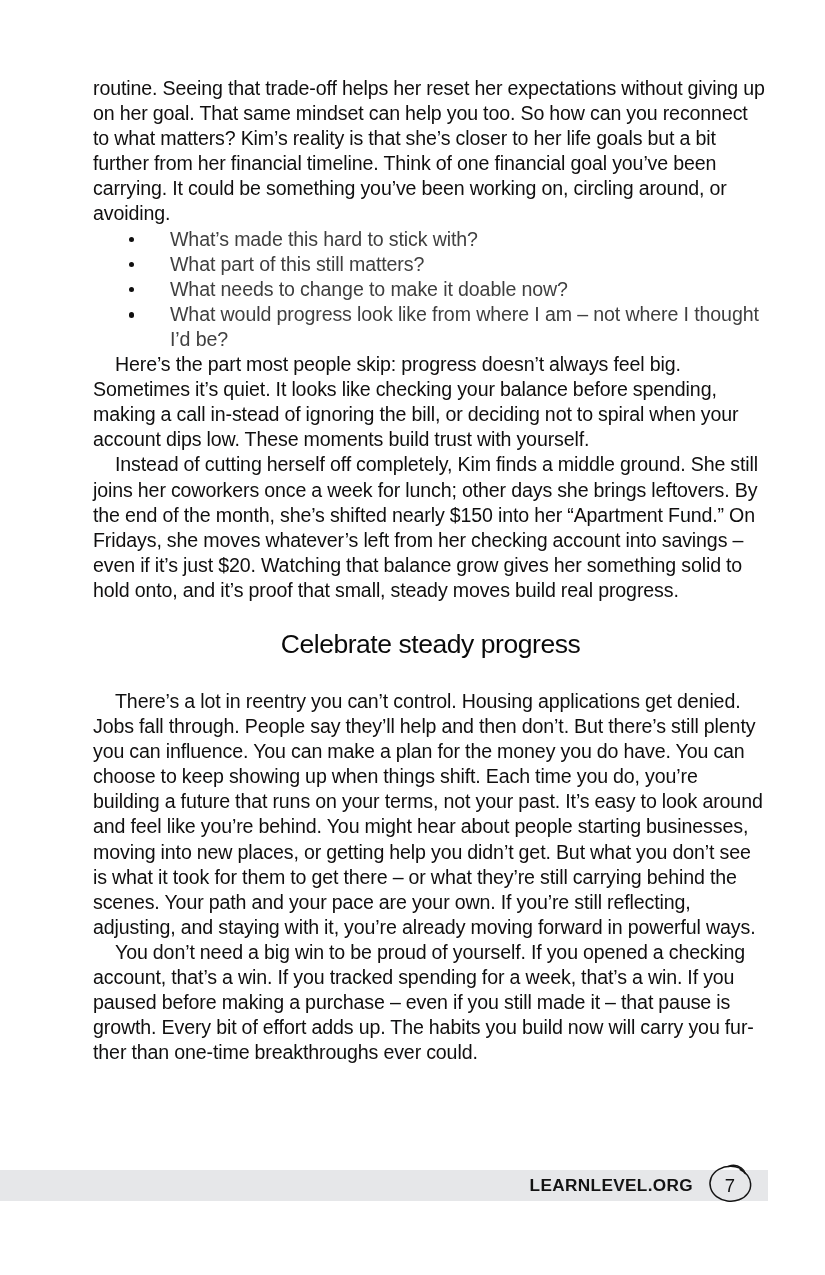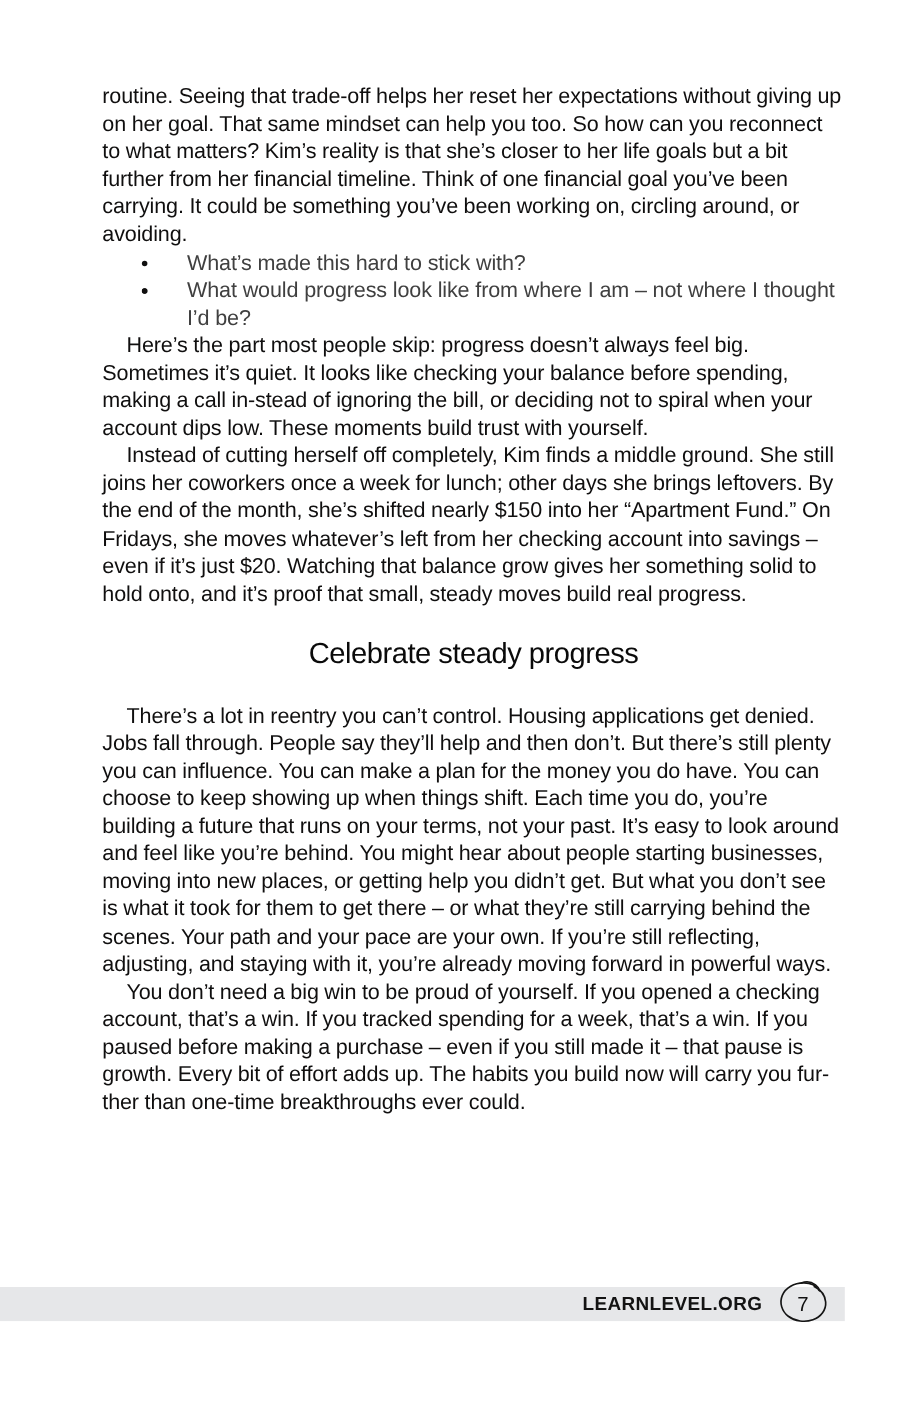--- a/index.html
+++ b/index.html
@@ -146,20 +146,25 @@
 
     <p class="body">routine. Seeing that trade-off helps her reset her expectations without giving up on her goal. That same mindset can help you too. So how can you reconnect to what matters? Kim’s reality is that she’s closer to her life goals but a bit further from her financial timeline. Think of one financial goal you’ve been carrying. It could be something you’ve been working on, circling around, or avoiding.</p>
 
     <ul class="bullets">
       <li>
         <span class="dot"></span>
         <span>What’s made this hard to stick with?</span>
       </li>
       <li>
         <span class="dot"></span>
+        <span>What part of this still matters?</span>
+      </li>
+      <li>
+        <span class="dot"></span>
+        <span>What needs to change to make it doable now?</span>
       </li>
       <li>
         <span class="dot"></span>
         <span>What would progress look like from where I am – not where I thought I’d be?</span>
       </li>
     </ul>
 
     <div class="gap-after-list"></div>
 
     <p class="body indent">Here’s the part most people skip: progress doesn’t always feel big. Sometimes it’s quiet. It looks like checking your balance before spending, making a call in-stead of ignoring the bill, or deciding not to spiral when your account dips low. These moments build trust with yourself.</p>

